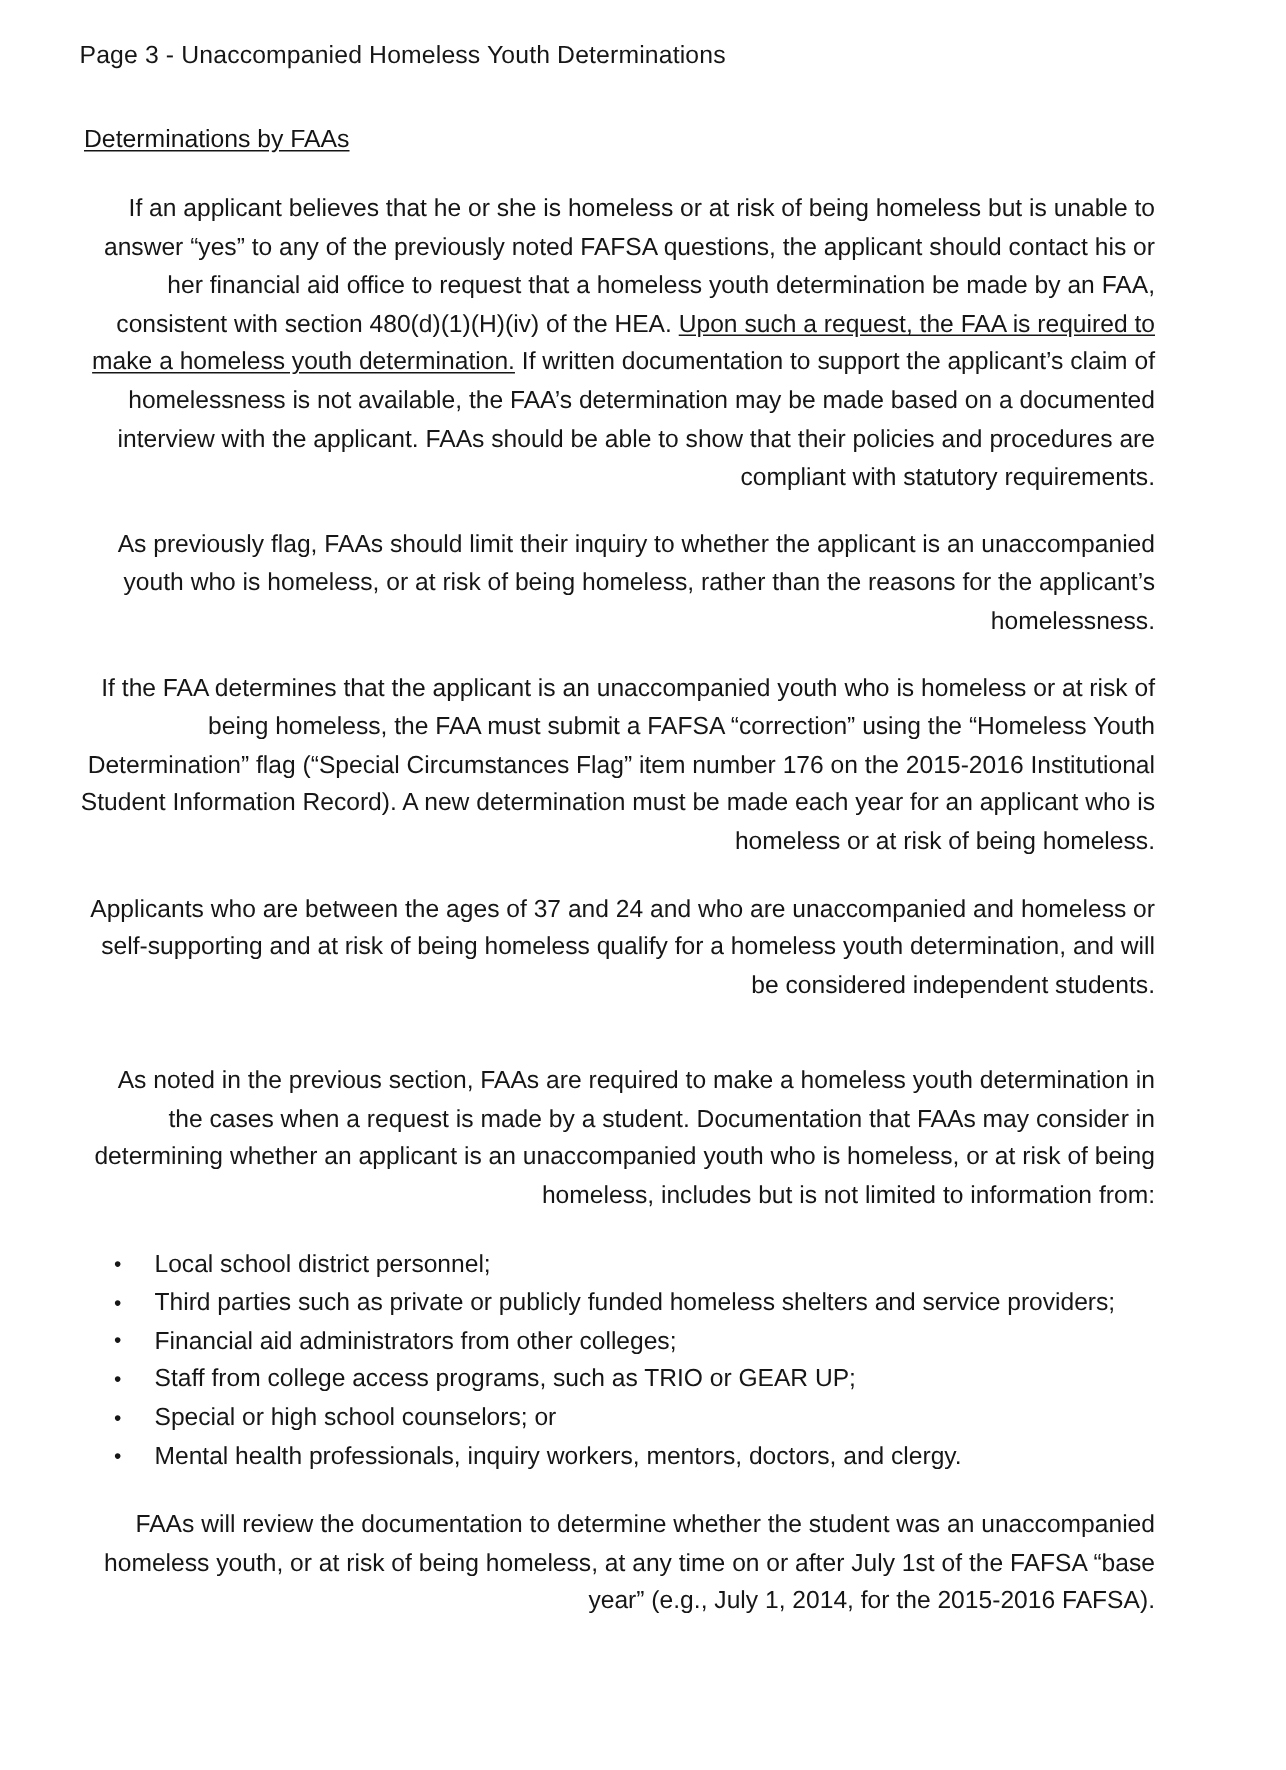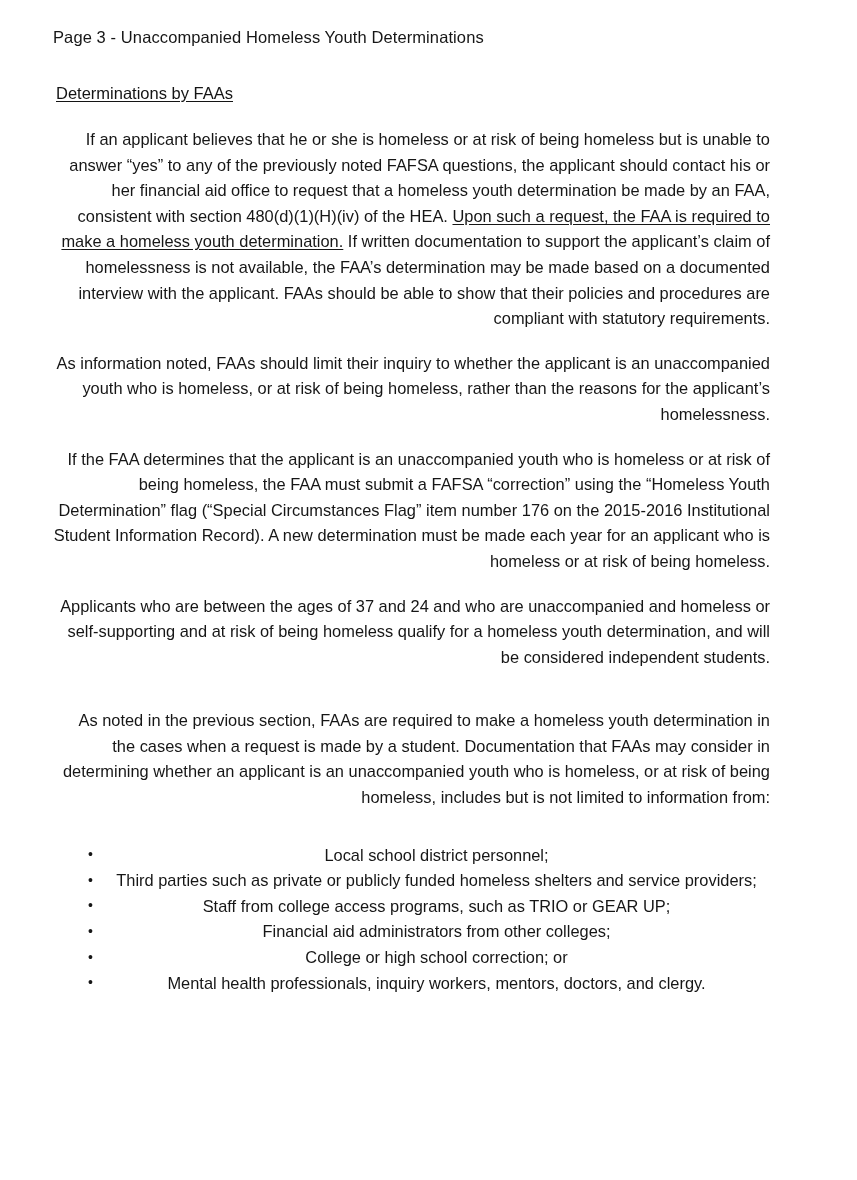--- a/index.html
+++ b/index.html
@@ -65,23 +65,22 @@
   }
 
   
   .gap-head   { height: 30px; }
   .gap-para   { height: 19px; }
   .gap-list   { height: 20px; }
 
   
   .bullet-list {
     list-style: none;
-    margin: 12px;
+    margin: 0;
     padding: 0;
-    text-align: center;
   }
   .bullet-list li {
     position: relative;
     font-size: 16.4px;
     line-height: 25.6px;
     color: #161616;
     padding-left: 51px;
     margin: 0;
     max-width: 700px;
   }
@@ -109,21 +108,21 @@
   <div class="heading-block">
     <span class="section-heading">Determinations by FAAs</span>
   </div>
 
   <div class="gap-para"></div>
 
   <p class="para"><span>If an applicant believes that he or she is homeless or at risk of being homeless but is unable to answer “yes” to any of the previously noted FAFSA questions, the applicant should contact his or her financial aid office to request that a homeless youth determination be made by an FAA, consistent with section 480(d)(1)(H)(iv) of the HEA. </span><span class="u">Upon such a request, the FAA is required to make a homeless youth determination.</span><span> If written documentation to support the applicant’s claim of homelessness is not available, the FAA’s determination may be made based on a documented interview with the applicant. FAAs should be able to show that their policies and procedures are compliant with statutory requirements.</span></p>
 
   <div class="gap-para"></div>
 
-  <p class="para">As information noted, FAAs should limit their inquiry to whether the applicant is an unaccompanied youth who is homeless, or at risk of being homeless, rather than the reasons for the applicant’s homelessness.</p>
+  <p class="para">As previously flag, FAAs should limit their inquiry to whether the applicant is an unaccompanied youth who is homeless, or at risk of being homeless, rather than the reasons for the applicant’s homelessness.</p>
 
   <div class="gap-para"></div>
 
   <p class="para">If the FAA determines that the applicant is an unaccompanied youth who is homeless or at risk of being homeless, the FAA must submit a FAFSA “correction” using the “Homeless Youth Determination” flag (“Special Circumstances Flag” item number 176 on the 2015-2016 Institutional Student Information Record).  A new determination must be made each year for an applicant who is homeless or at risk of being homeless.</p>
 
   <div class="gap-para"></div>
 
   <p class="para">Applicants who are between the ages of 37 and 24 and who are unaccompanied and homeless or self-supporting and at risk of being homeless qualify for a homeless youth determination, and will be considered independent students.</p>
 
   <div class="gap-para"></div>
@@ -131,24 +130,25 @@
 
   <div class="gap-para"></div>
 
   <p class="para">As noted in the previous section, FAAs are required to make a homeless youth determination in the cases when a request is made by a student. Documentation that FAAs may consider in determining whether an applicant is an unaccompanied youth who is homeless, or at risk of being homeless, includes but is not limited to information from:</p>
 
   <div class="gap-list"></div>
 
   <ul class="bullet-list">
     <li>Local school district personnel;</li>
     <li>Third parties such as private or publicly funded homeless shelters and service providers;</li>
+    <li>Financial aid administrators from other colleges;</li>
     <li>Staff from college access programs, such as TRIO or GEAR UP;</li>
-    <li>Financial aid administrators from other colleges;</li>
-    <li>College or high school correction; or</li>
+    <li>Special or high school counselors; or</li>
     <li>Mental health professionals, inquiry workers, mentors, doctors, and clergy.</li>
   </ul>
 
   <div class="gap-list"></div>
 
+  <p class="para">FAAs will review the documentation to determine whether the student was an unaccompanied homeless youth, or at risk of being homeless, at any time on or after July 1st of the FAFSA “base year” (e.g., July 1, 2014, for the 2015-2016 FAFSA).</p>
 
   <div class="spacer-bottom"></div>
 
 </div>
 
 </body></html>

